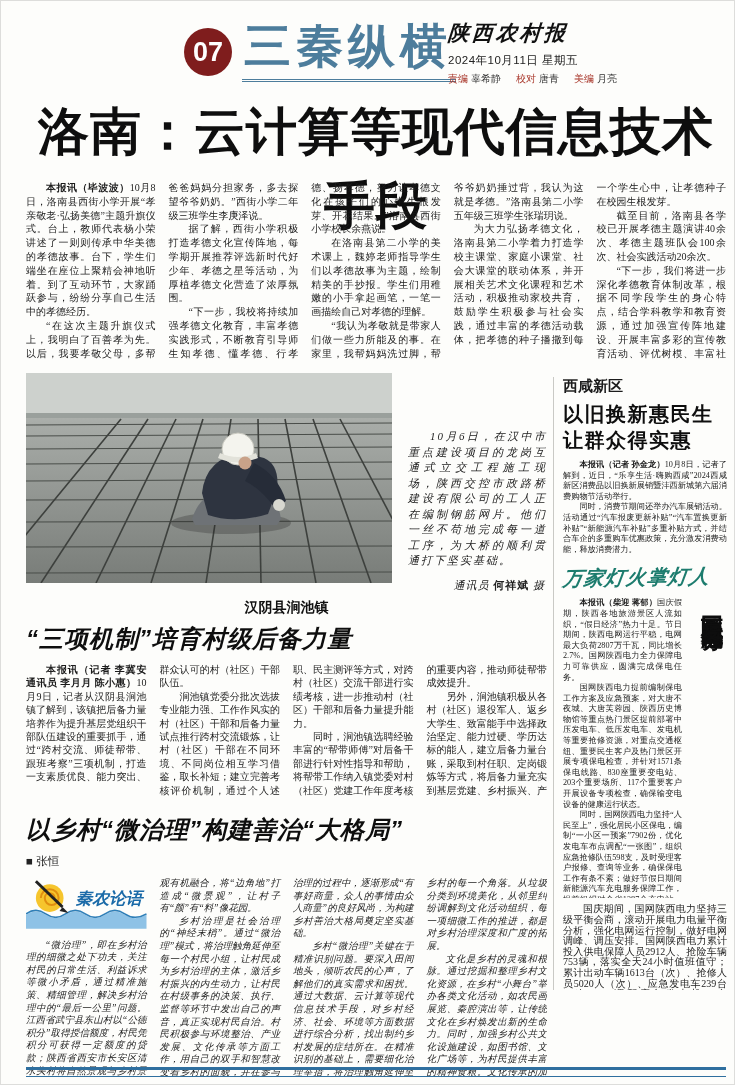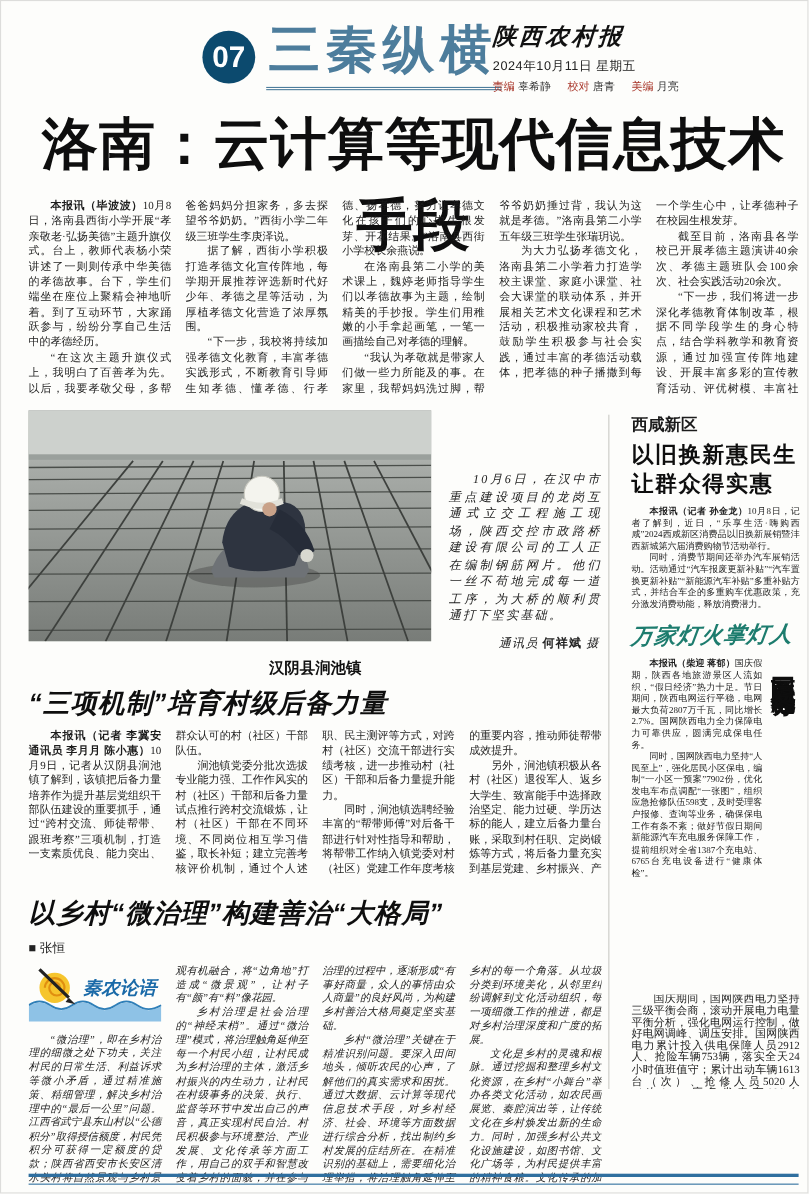--- a/index.html
+++ b/index.html
@@ -1,21 +1,21 @@
 <!DOCTYPE html>
 <html><head>
 <meta charset="utf-8">
 <style>
   html,body{margin:0;padding:0;background:#e9e9e7;}
   .page{position:relative;width:735px;height:1085px;margin:0 auto;background:#fdfdfb;
         font-family:"Liberation Serif",serif;color:#1c1c1c;overflow:hidden;border:1px solid #dddddb;box-sizing:border-box;}
   
   .header{position:absolute;left:25px;top:14px;width:700px;height:76px;}
   .page-badge{position:absolute;left:158px;top:13px;width:48px;height:48px;border-radius:50%;
-        background:#0c4a6e;color:#fff;display:flex;align-items:center;justify-content:center;
+        background:#7f1d1d;color:#fff;display:flex;align-items:center;justify-content:center;
         font:bold 27px "Liberation Sans",sans-serif;}
   .section-title{position:absolute;left:216px;top:0;font-size:47px;font-weight:bold;color:#4d7d9c;
         letter-spacing:5px;line-height:62px;border-bottom:3px double #4d7d9c;padding:0 4px 2px 2px;
         font-family:"Liberation Serif",serif;}
   .masthead-block{position:absolute;left:422px;top:4px;width:278px;}
   .masthead{font-size:21px;font-weight:bold;font-style:italic;letter-spacing:3px;color:#111;
         font-family:"Liberation Serif",serif;transform:skewX(-4deg);}
   .date-line{font-size:11.5px;margin-top:6px;color:#222;letter-spacing:.5px;font-family:"Liberation Sans",sans-serif;}
   .staff-line{font-size:10px;margin-top:4px;color:#333;font-family:Liberation Mono, monospace;}
   .staff-line .role{color:#a8362a;margin-right:3px;}
@@ -44,21 +44,21 @@
         font-family:"Liberation Sans",sans-serif;margin:6px 0 8px;font-style:italic;}
   .hanyin-body{column-count:4;column-gap:13px;column-fill:auto;height:145px;overflow:hidden;
         font-size:10px;line-height:13.4px;text-align:justify;}
   .weizhili{margin-top:6px;}
   .byline{text-align:left;font-size:11.5px;font-family:"Liberation Sans",sans-serif;margin:8px 0 8px;color:#222;}
   .weizhili-body{column-count:4;column-gap:13px;column-fill:auto;height:204px;overflow:hidden;
         font-size:9.5px;line-height:12.6px;font-style:italic;text-align:justify;}
   .qinnong-logo{width:100%;height:52px;margin:0 0 6px 0;}
   
   .right-col{position:absolute;left:552px;top:376px;width:174px;box-sizing:border-box;
-        border-left:1px solid #c9c9c5;padding-left:20px;}
+        border-left:1px solid #c9c9c5;padding-left:9px;}
   .xixian-kicker{font-size:15px;font-weight:bold;font-family:"Liberation Sans",sans-serif;}
   .xixian-title{font-size:20px;font-weight:bold;line-height:26px;letter-spacing:1.5px;margin-top:5px;
         font-family:"Liberation Sans",sans-serif;color:#0e0e0e;}
   .xixian-body{margin-top:7px;font-size:8.2px;line-height:10.6px;text-align:justify;}
   .guowang{margin-top:9px;}
   .guowang-logo{color:#1d7c6e;font-size:20px;font-weight:bold;font-style:italic;letter-spacing:1px;
         transform:skewX(-8deg) rotate(-1deg);font-family:"Liberation Serif",serif;white-space:nowrap;}
   .guowang-flex{display:flex;margin-top:7px;}
   .guowang-narrow{width:119px;flex:none;font-size:8.2px;line-height:10.6px;text-align:justify;
         height:300px;overflow:hidden;}
@@ -206,20 +206,21 @@
         <p><b class="lead">本报讯（记者 孙金龙）</b><span>10月8日，记者了解到，近日，“乐享生活·嗨购西咸”2024西咸新区消费品以旧换新展销暨沣西新城第六届消费购物节活动举行。</span></p>
         <p>同时，消费节期间还举办汽车展销活动。活动通过“汽车报废更新补贴”“汽车置换更新补贴”“新能源汽车补贴”多重补贴方式，并结合车企的多重购车优惠政策，充分激发消费动能，释放消费潜力。</p>
       </div>
     </div>
 
     <div class="guowang">
       <div class="guowang-logo">万家灯火掌灯人</div>
       <div class="guowang-flex">
         <div class="guowang-narrow">
           <p><b class="lead">本报讯（柴迎 蒋郁）</b><span>国庆假期，陕西各地旅游景区人流如织，“假日经济”热力十足。节日期间，陕西电网运行平稳，电网最大负荷2807万千瓦，同比增长2.7%。国网陕西电力全力保障电力可靠供应，圆满完成保电任务。</span></p>
+          <p>国网陕西电力提前编制保电工作方案及应急预案，对大唐不夜城、大唐芙蓉园、陕西历史博物馆等重点热门景区提前部署中压发电车、低压发电车、发电机等重要抢修资源，对重点交通枢纽、重要民生客户及热门景区开展专项保电检查，并针对1571条保电线路、830座重要变电站、203个重要场所、117个重要客户开展设备专项检查，确保输变电设备的健康运行状态。</p>
           <p>同时，国网陕西电力坚持“人民至上”，强化居民小区保电，编制“一小区一预案”7902份，优化发电车布点调配“一张图”，组织应急抢修队伍598支，及时受理客户报修、查询等业务，确保保电工作有条不紊；做好节假日期间新能源汽车充电服务保障工作，提前组织对全省1387个充电站、6765台充电设备进行“健康体检”。</p>
         </div>
         <div class="guowang-vert">国网陕西电力完成国庆保电任务</div>
       </div>
       <div class="guowang-wide">
         <p>国庆期间，国网陕西电力坚持三级平衡会商，滚动开展电力电量平衡分析，强化电网运行控制，做好电网调峰、调压安排。国网陕西电力累计投入供电保障人员2912人、抢险车辆753辆，落实全天24小时值班值守；累计出动车辆1613台（次）、抢修人员5020人（次）、应急发电车239台（次），调配应急发电机44台（次），做到反应迅速，保障有力。◎</p>
       </div>
     </div>
   </div>
 

